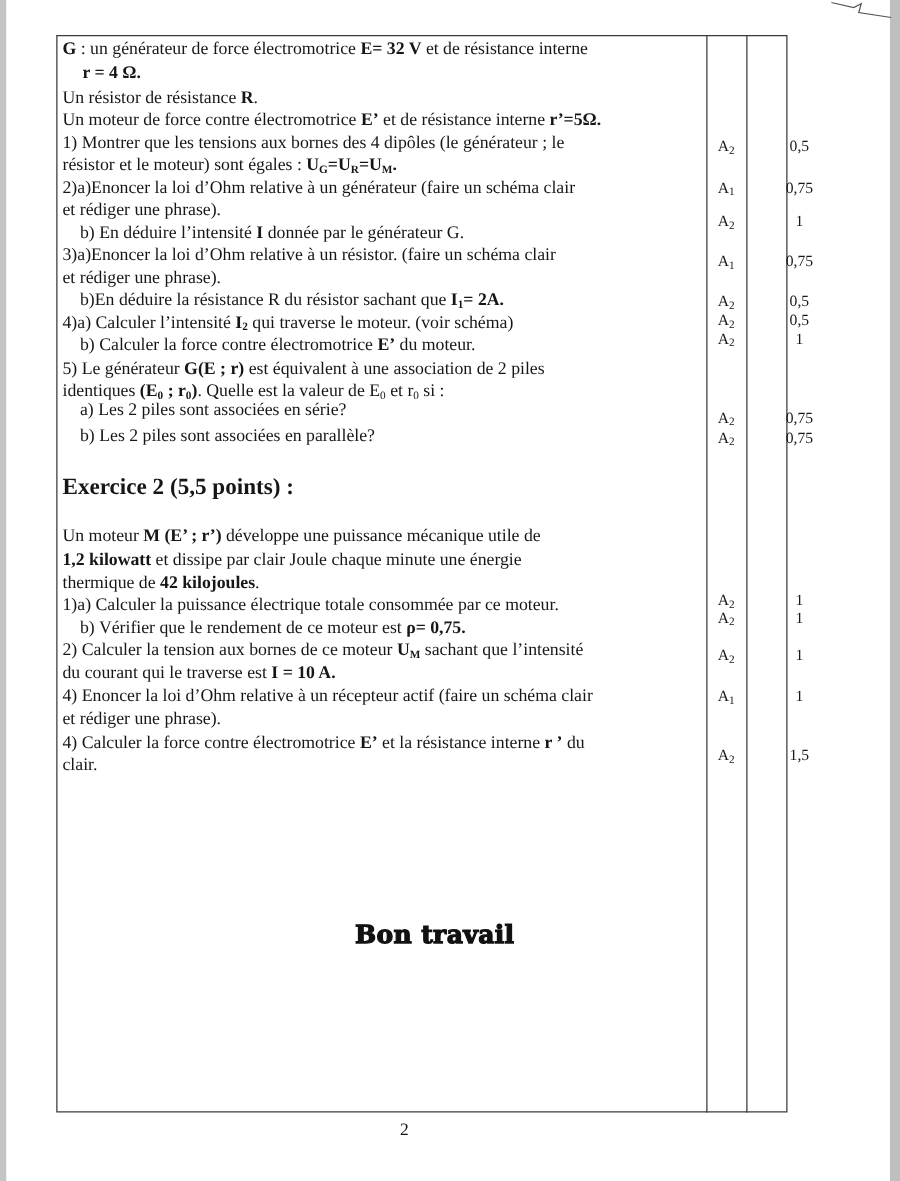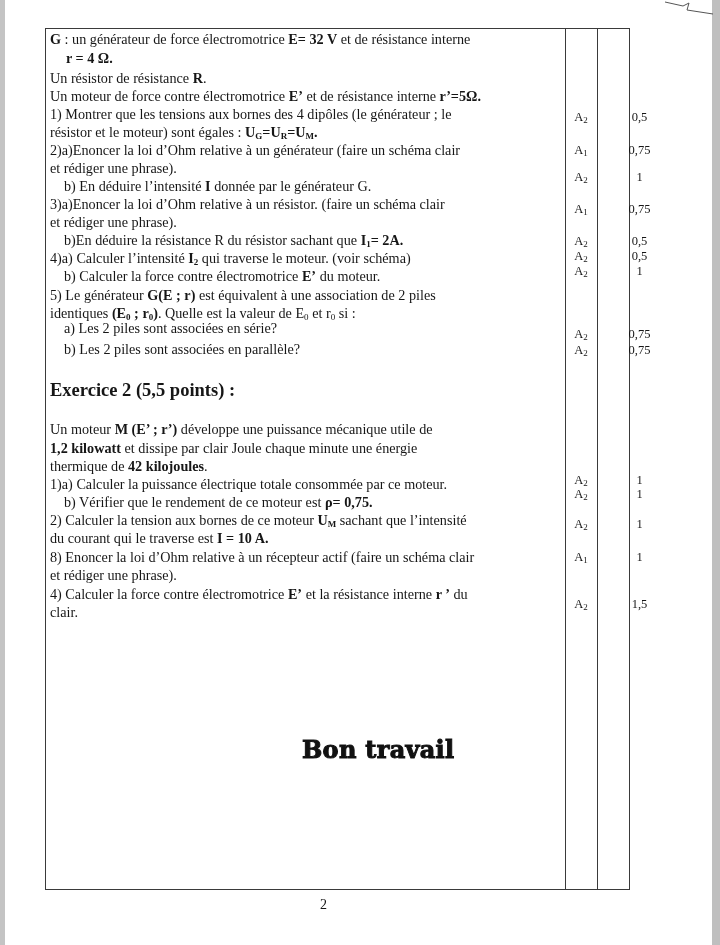--- a/index.html
+++ b/index.html
@@ -32,21 +32,21 @@
   .lvl, .pts {
     position:absolute; font-size:12.5px; line-height:14px; text-align:center;
   }
   .lvl { left:566px; width:30px; }
   .pts { left:598px; width:31px;margin-left:26px; }
 
   .heading {
     position:absolute; left:50px; top:380px; font-size:18.5px; font-weight:bold; white-space:nowrap;
   }
   .bon {
-    position:absolute; left:302px; top:735px; font-size:24px; font-weight:900;
+    position:absolute; left:284px; top:735px; font-size:20px; font-weight:900;
     font-family:"DejaVu Serif",serif; letter-spacing:0.3px; color:#111;
     -webkit-text-stroke:1px #111;
   }
   .pagenum { position:absolute; left:320px; top:897px; font-size:14px; }
 </style>
 </head>
 <body>
 
 <div class="edge-left"></div>
 <div class="edge-right"></div>
@@ -116,21 +116,21 @@
 
 <div class="line ind" style="top:494px"><span>b) Vérifier que le rendement de ce moteur est    </span><b>ρ= 0,75.</b></div>
 <div class="lvl" style="top:487px">A<sub>2</sub></div>
 <div class="pts" style="top:487px">1</div>
 
 <div class="line" style="top:512px"><span>2) Calculer la tension aux bornes de ce moteur  </span><b>U<sub>M</sub></b><span> sachant que l’intensité</span></div>
 <div class="line" style="top:530px"><span>du courant qui le traverse est  </span><b>I = 10 A.</b></div>
 <div class="lvl" style="top:517px">A<sub>2</sub></div>
 <div class="pts" style="top:517px">1</div>
 
-<div class="line" style="top:549px">8) Enoncer la loi d’Ohm relative à un récepteur actif (faire un schéma clair</div>
+<div class="line" style="top:549px">4) Enoncer la loi d’Ohm relative à un récepteur actif (faire un schéma clair</div>
 <div class="line" style="top:567px">et rédiger une phrase).</div>
 <div class="lvl" style="top:550px">A<sub>1</sub></div>
 <div class="pts" style="top:550px">1</div>
 
 <div class="line" style="top:586px"><span>4) Calculer la force contre électromotrice  </span><b>E’</b><span>  et la résistance interne </span><b>r ’</b><span> du</span></div>
 <div class="line" style="top:604px">clair.</div>
 <div class="lvl" style="top:597px">A<sub>2</sub></div>
 <div class="pts" style="top:597px">1,5</div>
 
 <div class="bon">Bon travail</div>

